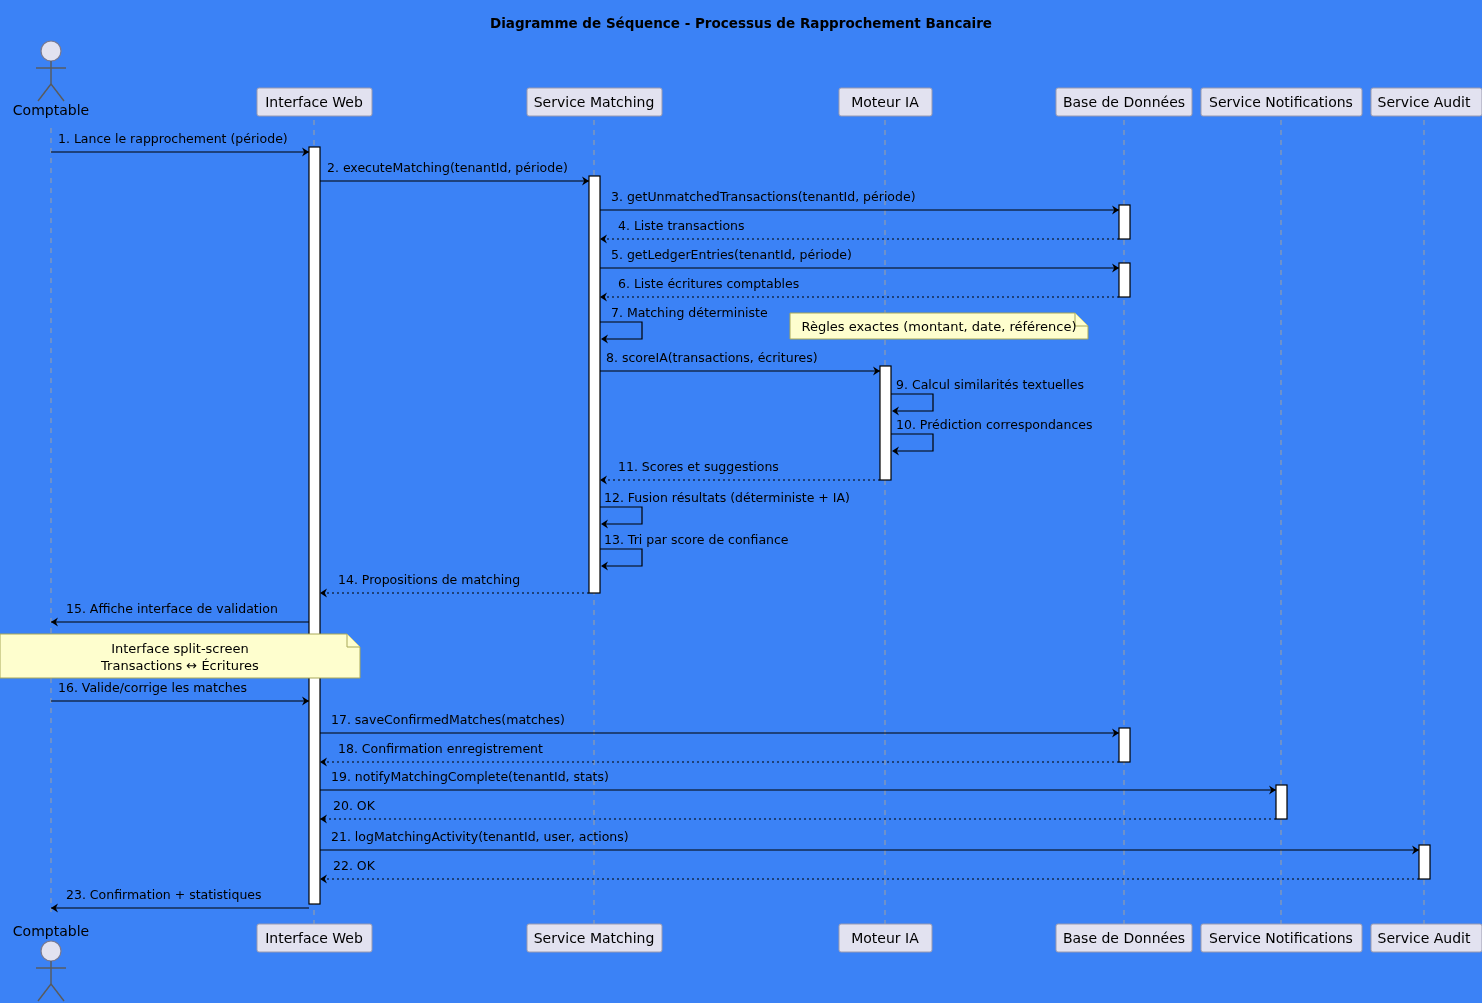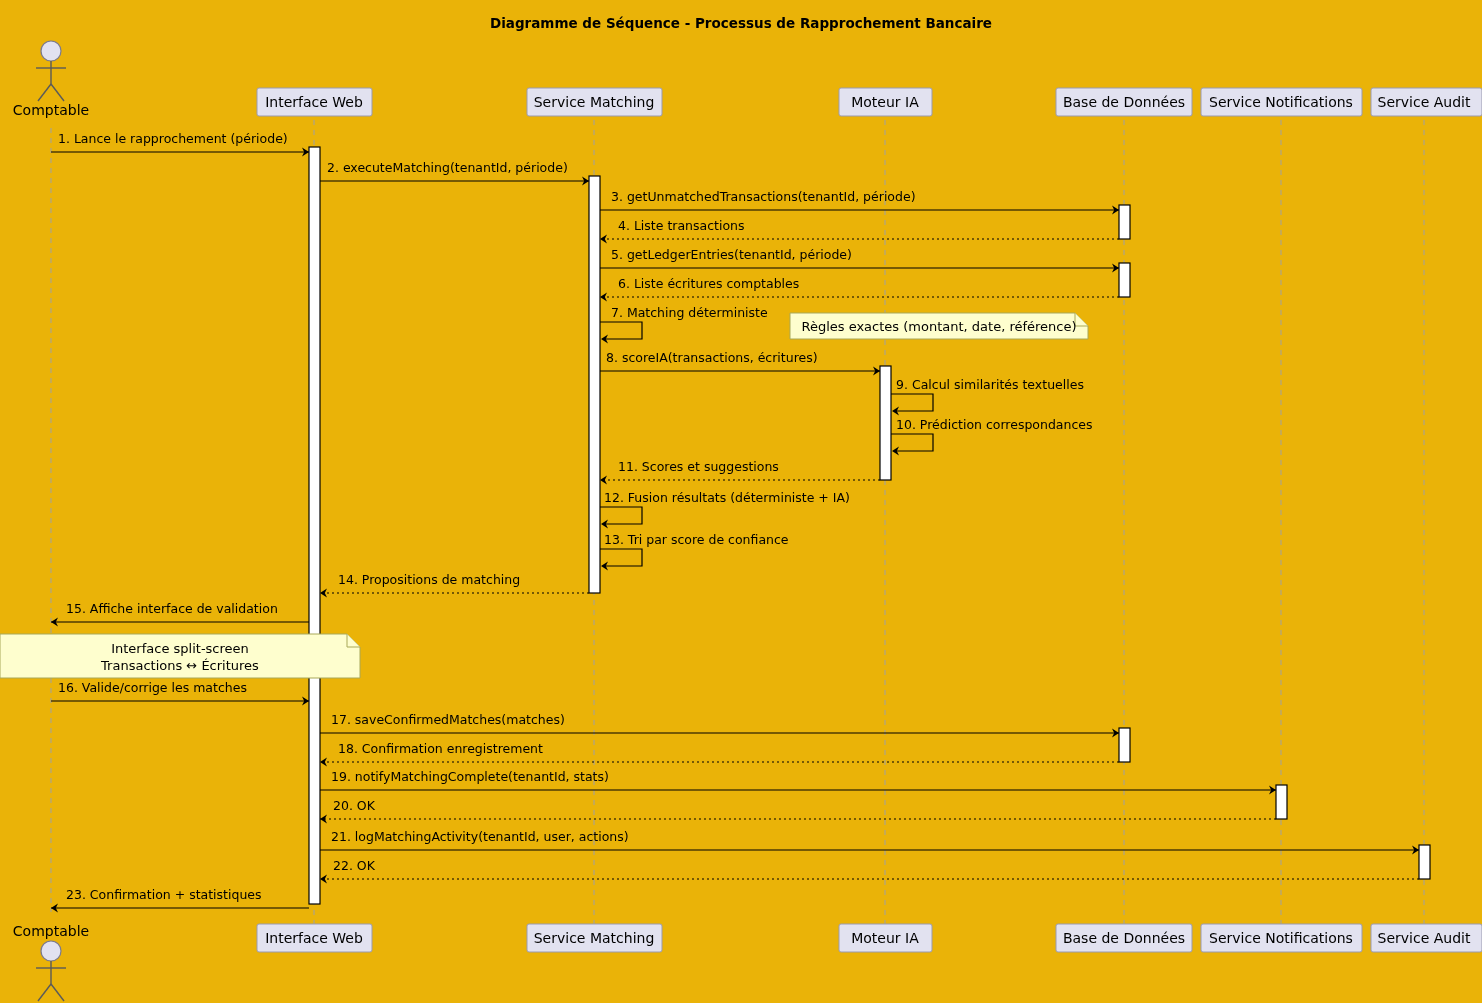--- a/index.html
+++ b/index.html
@@ -10,21 +10,21 @@
   body {
     font-family: "DejaVu Sans", sans-serif;
     width: 1482px;
     height: 1003px;
     overflow: hidden;
   }
   #canvas {
     position: relative;
     width: 1482px;
     height: 1003px;
-    background: #eab308;
+    background: #3b82f6;
   }
   svg.diagram {
     position: absolute;
     left: 0;
     top: 0;
     width: 1482px;
     height: 1003px;
     display: block;
   }
   .diag-title {

